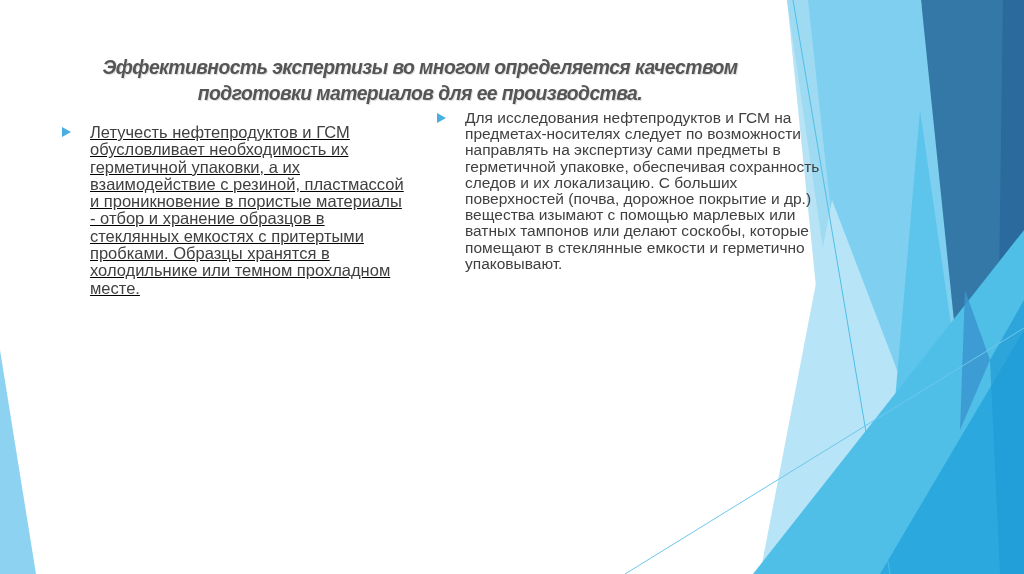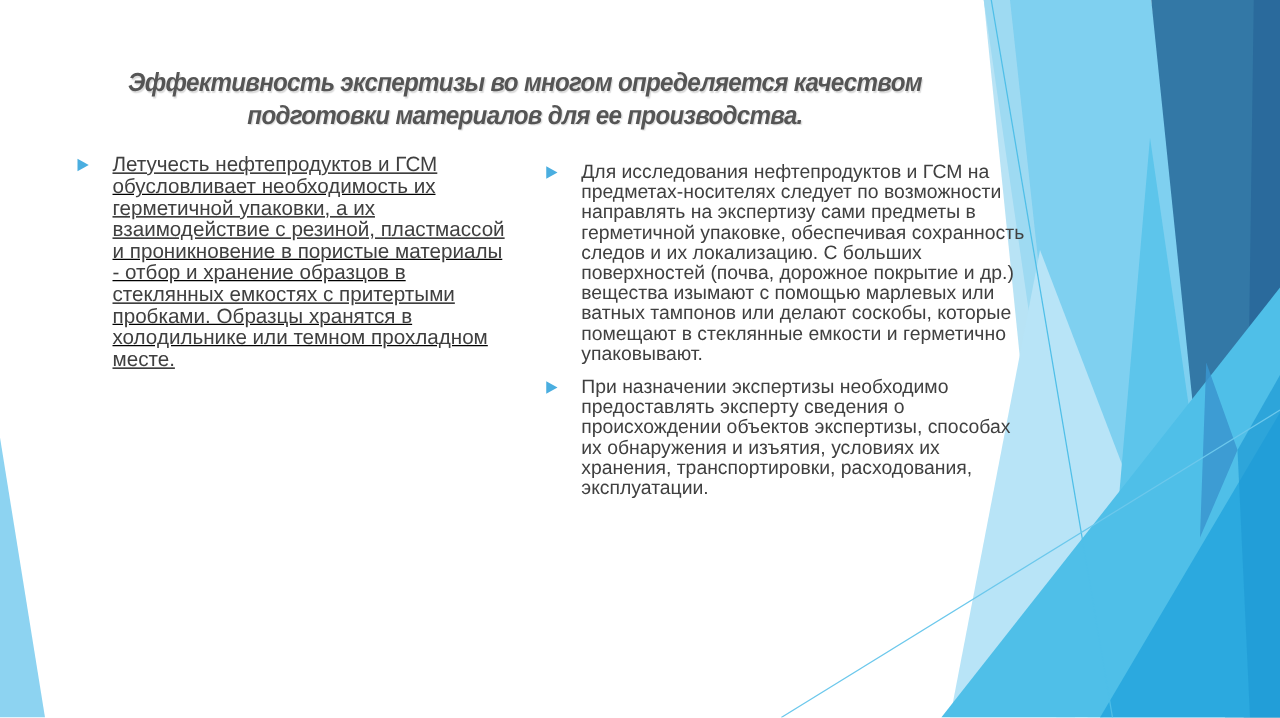--- a/index.html
+++ b/index.html
@@ -14,21 +14,21 @@
       text-align: center; z-index: 2;
       font-family: "Liberation Sans", sans-serif;
       font-style: italic; font-weight: bold;
       font-size: 21px; line-height: 26px; color: #555555;
       letter-spacing: -0.6px;
       transform: scaleX(0.92); transform-origin: center;
       text-shadow: 1px 1px 1px rgba(0,0,0,0.15);
     }
     .col { position: absolute; z-index: 2; }
     .col-left { left: 62px; top: 124px; width: 345px; text-decoration: underline; }
-    .col-right { left: 437px; top: 130px; width: 390px; }
+    .col-right { left: 437px; top: 110px; width: 390px; }
     .bullet-item {
       position: relative; padding-left: 28px; margin-bottom: 10px;
       font-size: 15.5px; line-height: 16.2px; color: #404040;
     }
     .col-left .bullet-item { font-size: 16.5px; line-height: 17.3px; }
     .bullet-icon {
       position: absolute; left: 0; top: 3px;
       width: 0; height: 0;
       border-top: 5px solid transparent; border-bottom: 5px solid transparent;
       border-left: 9px solid #4aaee0;
@@ -68,17 +68,13 @@
     <span class="bullet-icon"></span>
     <span class="bullet-text">Летучесть нефтепродуктов и ГСМ обусловливает необходимость их герметичной упаковки, а их взаимодействие с резиной, пластмассой и проникновение в пористые материалы - отбор и хранение образцов в стеклянных емкостях с притертыми пробками. Образцы хранятся в холодильнике или темном прохладном месте.</span>
   </div>
 </div>
 
 <div class="col col-right">
   <div class="bullet-item">
     <span class="bullet-icon"></span>
     <span class="bullet-text">Для исследования нефтепродуктов и ГСМ на предметах-носителях следует по возможности направлять на экспертизу сами предметы в герметичной упаковке, обеспечивая сохранность следов и их локализацию. С больших поверхностей (почва, дорожное покрытие и др.) вещества изымают с помощью марлевых или ватных тампонов или делают соскобы, которые помещают в стеклянные емкости и герметично упаковывают.</span>
   </div>
-  <div class="bullet-item">
-    <span class="bullet-icon"></span>
-    <span class="bullet-text">При назначении экспертизы необходимо предоставлять эксперту сведения о происхождении объектов экспертизы, способах их обнаружения и изъятия, условиях их хранения, транспортировки, расходования, эксплуатации.</span>
-  </div>
 </div>
 
 </body></html>

